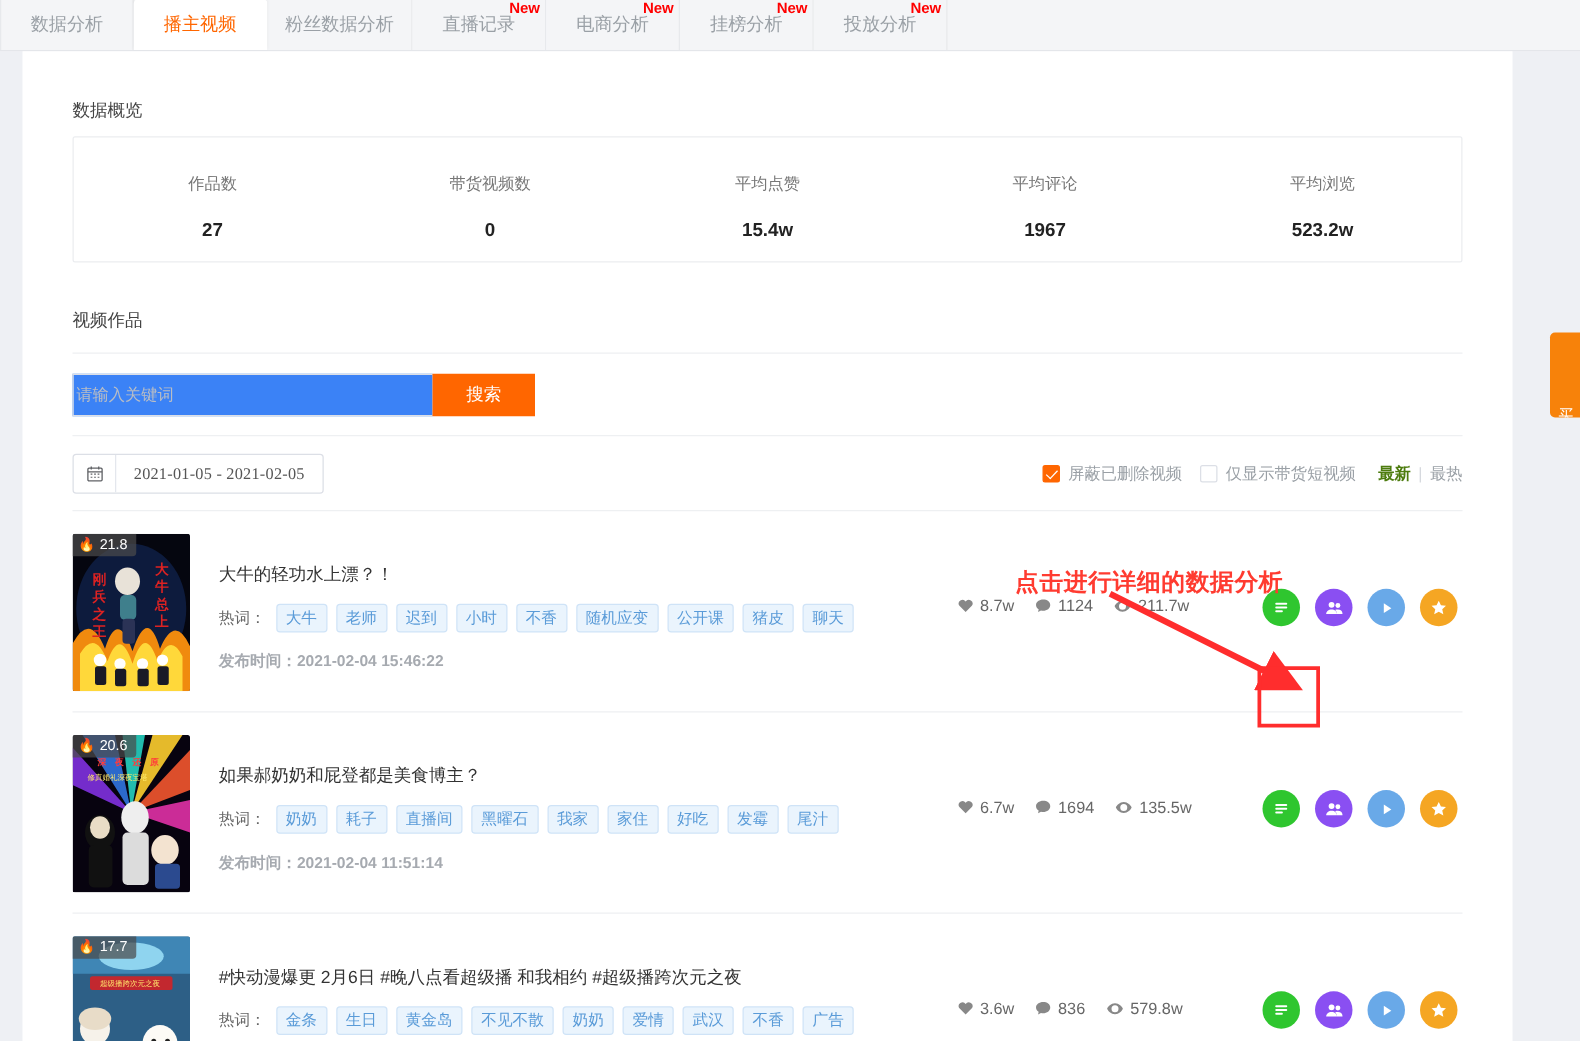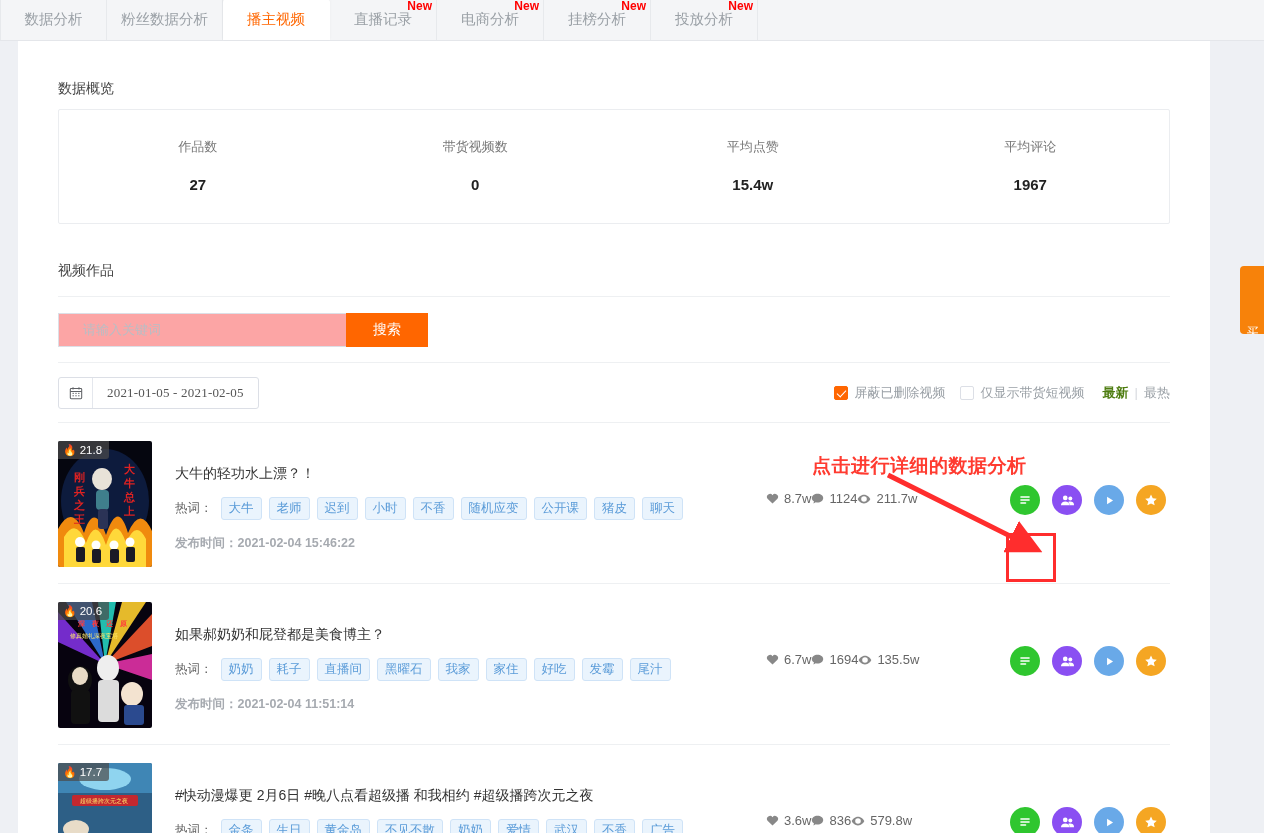--- a/index.html
+++ b/index.html
@@ -106,21 +106,21 @@
     color: #fff;
     font-weight: 500;
   }
 
   
   .stats {
     margin-top: 8px;
     border: 1px solid #ebedf0;
     border-radius: 2px;
     display: flex;
-    padding: 28px 0 30px;
+    padding: 28px 0 16px;
   }
   .stat { flex: 1; text-align: center; }
   .stat-label { font-size: 13px; color: #777; }
   .stat-value {
     margin-top: 20px;
     font-size: 15px;
     font-weight: bold;
     color: #222;
   }
 
@@ -137,26 +137,26 @@
     height: 66px;
     display: flex;
     align-items: center;
     border-bottom: 1px solid #eef0f2;
   }
   .search-input {
     width: 288px;
     height: 34px;
     border: 1px solid #dcdfe6;
     border-right: none;
-    padding: 0 24px;
+    padding: 0 2px;
     font-size: 13px;
     color: #333;
     outline: none;
     font-family: inherit;
-    background: #fca5a5;
+    background: #3b82f6;
   }
   .search-input::placeholder { color: #b9bdc4; }
   .search-btn {
     width: 82px;
     height: 34px;
     background: #f60;
     color: #fff;
     border: none;
     font-size: 14px;
     cursor: pointer;
@@ -276,20 +276,21 @@
     padding: 2px 7px;
     font-size: 12.5px;
     line-height: 1.35;
     cursor: pointer;
   }
   .vtime { margin-top: 15px; font-size: 12.5px; color: #a6aab0; font-weight: bold; }
 
   .vstats {
     display: flex;
     align-items: flex-end;
+    gap: 17px;
     font-size: 13px;
     color: #666;
     padding-top: 50px;
     flex: 0 0 auto;
     width: 222px;
   }
   .st { display: flex; align-items: center; gap: 5px; }
   .st .ic { color: #888; display: inline-flex; }
 
   .vacts {
@@ -367,25 +368,25 @@
     padding-top: 34px;
   }
 </style>
 </head>
 <body>
 
 <div class="tabbar">
   <div class="tab">
     <span>数据分析</span>
   </div>
+  <div class="tab active">
+    <span>播主视频</span>
+  </div>
   <div class="tab">
     <span>粉丝数据分析</span>
-  </div>
-  <div class="tab active">
-    <span>播主视频</span>
   </div>
   <div class="tab">
     <span class="new-badge">New</span>
     <span>直播记录</span>
   </div>
   <div class="tab">
     <span class="new-badge">New</span>
     <span>电商分析</span>
   </div>
   <div class="tab">
@@ -416,20 +417,24 @@
           <div class="stat-value">0</div>
         </div>
         <div class="stat">
           <div class="stat-label">平均点赞</div>
           <div class="stat-value">15.4w</div>
         </div>
         <div class="stat">
           <div class="stat-label">平均评论</div>
           <div class="stat-value">1967</div>
         </div>
+        <div class="stat">
+          <div class="stat-label">平均浏览</div>
+          <div class="stat-value">523.2w</div>
+        </div>
       </div>
 
       <div class="works-title">视频作品</div>
 
       <div class="searchrow">
         <input class="search-input" type="text" value="" placeholder="请输入关键词" style="">
         <button class="search-btn">搜索</button>
       </div>
 
       <div class="filterrow">

